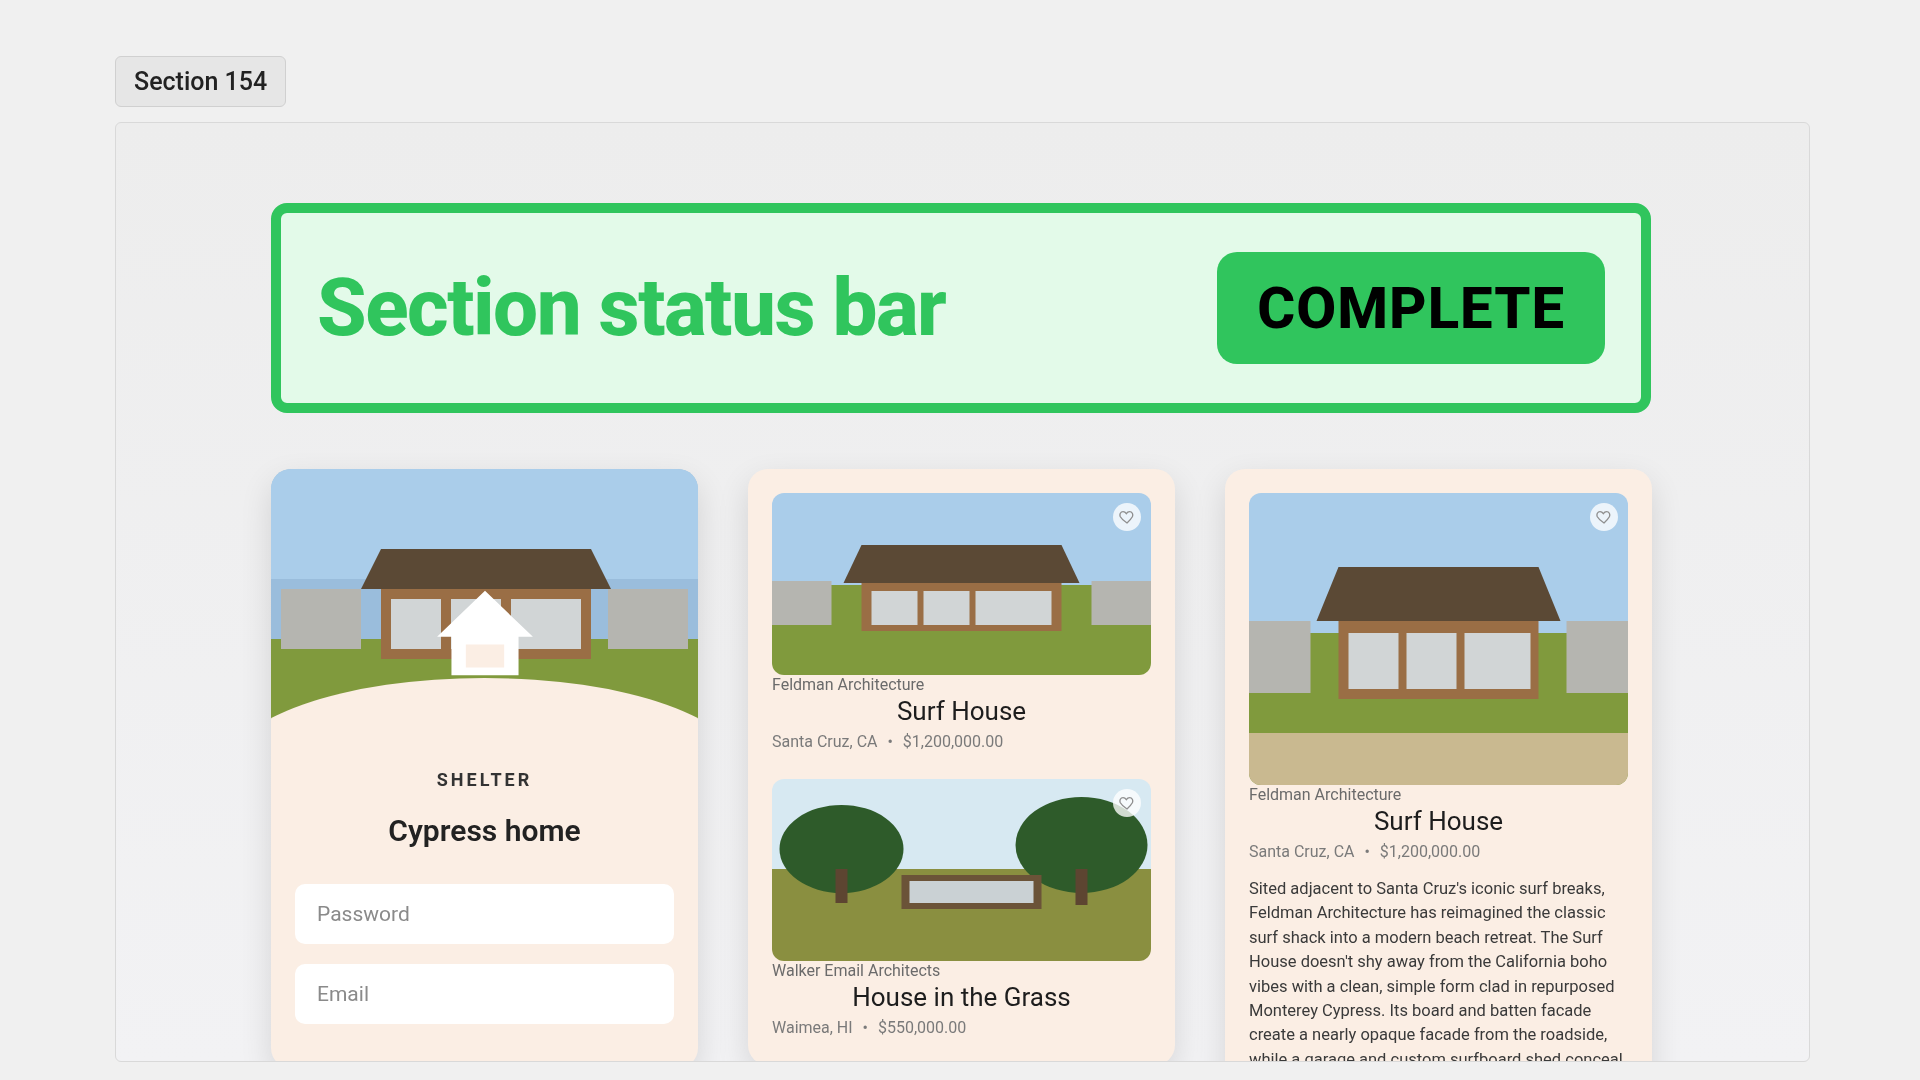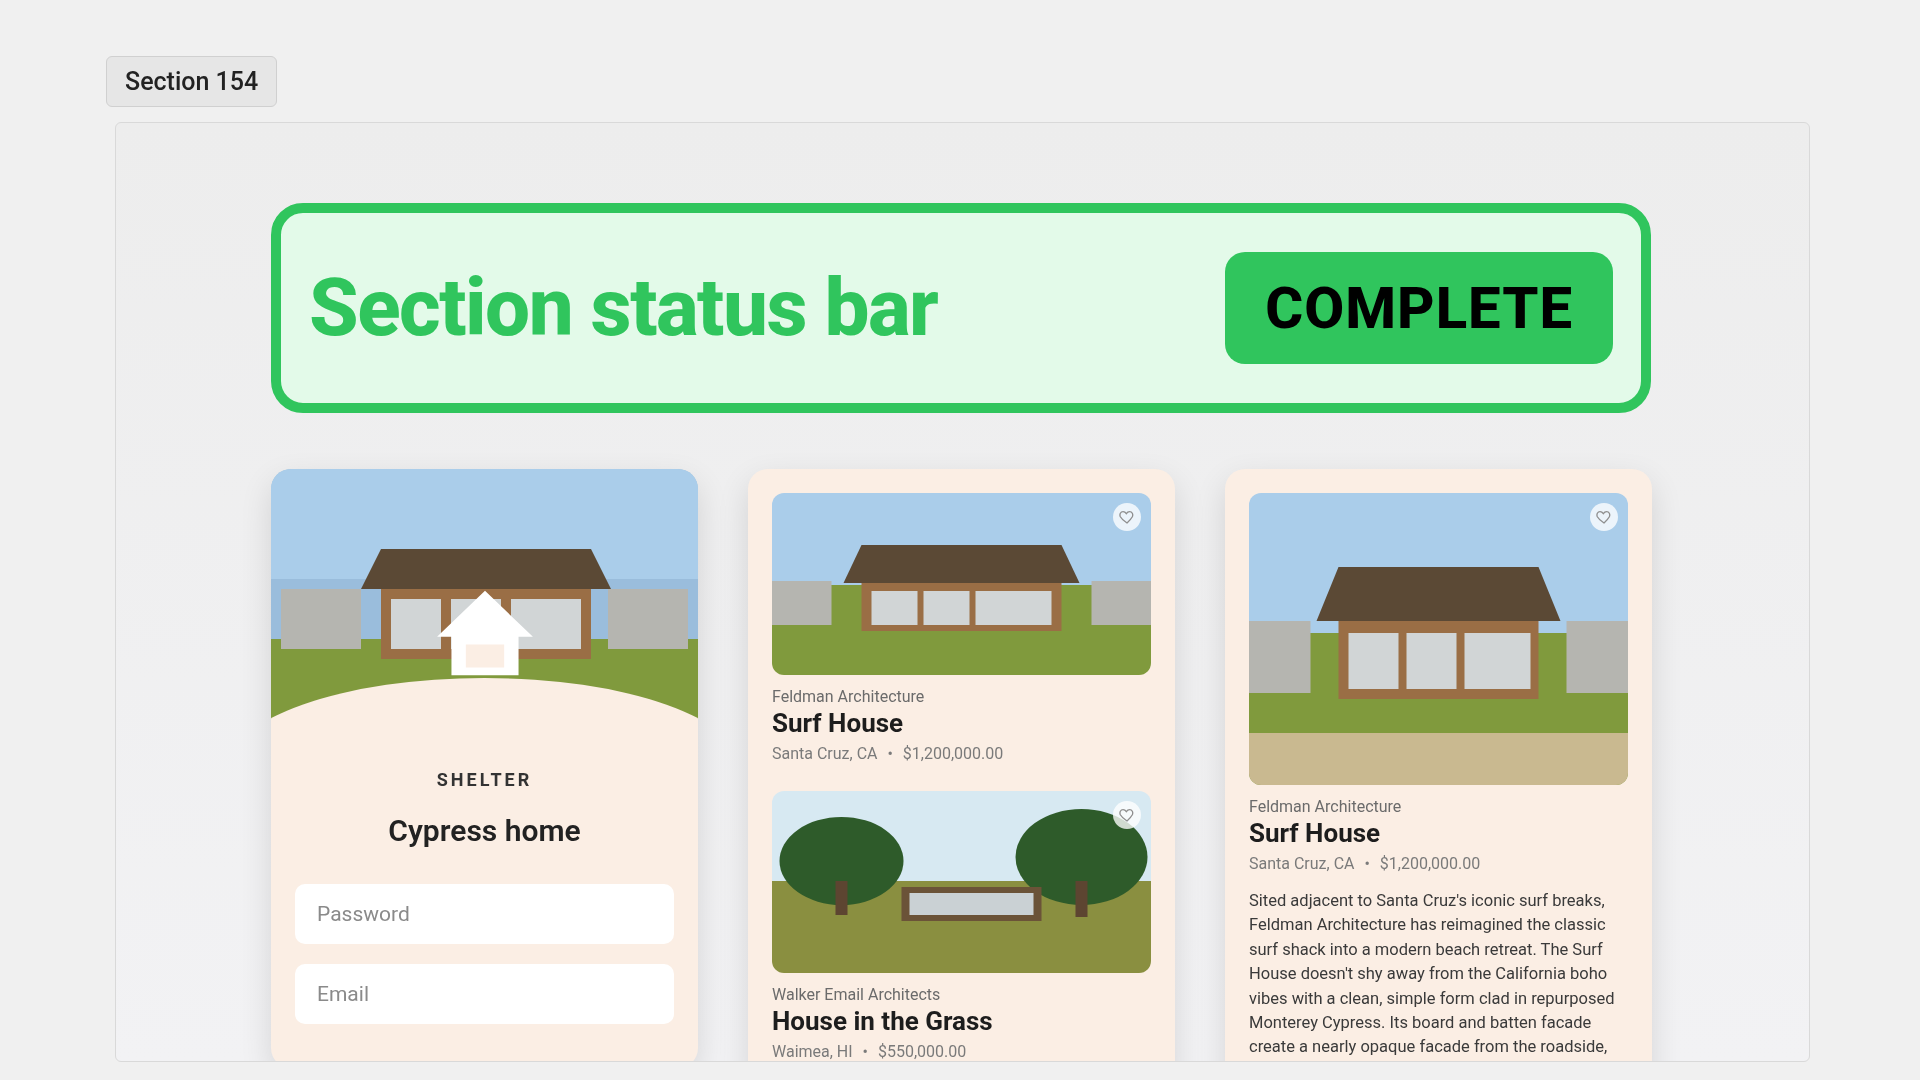--- a/index.html
+++ b/index.html
@@ -10,21 +10,21 @@
     overflow: hidden;
     font-size: 16px;
   }
   .stage {
     width: 1920px; height: 1080px;
     position: relative;
     background: #f0f0f0;
   }
 
   .section-chip {
-    position: absolute; top: 56px; left: 106px;
+    position: absolute; top: 56px; left: 115px;
     background: #e6e6e6;
     border: 1px solid #d0d0d0;
     border-radius: 6px;
     padding: 10px 18px;
     font-size: 25px;
     font-weight: 500;
     color: #222;
   }
 
   .frame {
@@ -36,24 +36,24 @@
     border-radius: 6px;
     overflow: hidden;
   }
 
   .status-bar {
     position: absolute;
     top: 80px; left: 155px;
     width: 1380px; height: 210px;
     background: #e3fae9;
     border: 10px solid #30c55d;
-    border-radius: 32px;
+    border-radius: 16px;
     display: flex;
     align-items: center;
-    padding: 0 28px;
+    padding: 0 36px;
     gap: 28px;
   }
   .status-bar-title {
     font-size: 80px;
     font-weight: 800;
     color: #30c55d;
     letter-spacing: -1.5px;
     flex: 1 1 auto;
     white-space: nowrap;
   }
@@ -128,23 +128,23 @@
   .mini-photo {
     position: relative; width: 100%; height: 182px; border-radius: 12px; overflow: hidden;
   }
   .heart {
     position: absolute; right: 10px; top: 10px; width: 28px; height: 28px;
     background: rgba(255,255,255,0.78); border-radius: 50%;
     display:flex; align-items:center; justify-content:center;
   }
   .heart svg { width:16px; height:16px; }
   .arch {
-    font-size: 16px; color:#6b6b6b; margin-top: 12px;
-  }
-  .listing-title { font-size: 26px; font-weight: 700; color:#1d1d1d; margin-top: 2px; }
+    font-size: 16px; color:#6b6b6b; 
+  }
+  .listing-title { font-size: 26px; font-weight: 400; color:#1d1d1d; margin-top: 2px; text-align: center; }
   .meta { font-size: 16px; color:#7a7a7a; margin-top: 6px; }
   .meta .dot { margin: 0 6px; }
 
   
   .detail-photo {
     position: relative; width: 100%; height: 292px; border-radius: 12px; overflow: hidden;
   }
   .desc {
     font-size: 16.5px; line-height: 1.48; color:#3a3a3a; margin-top: 16px;
   }

